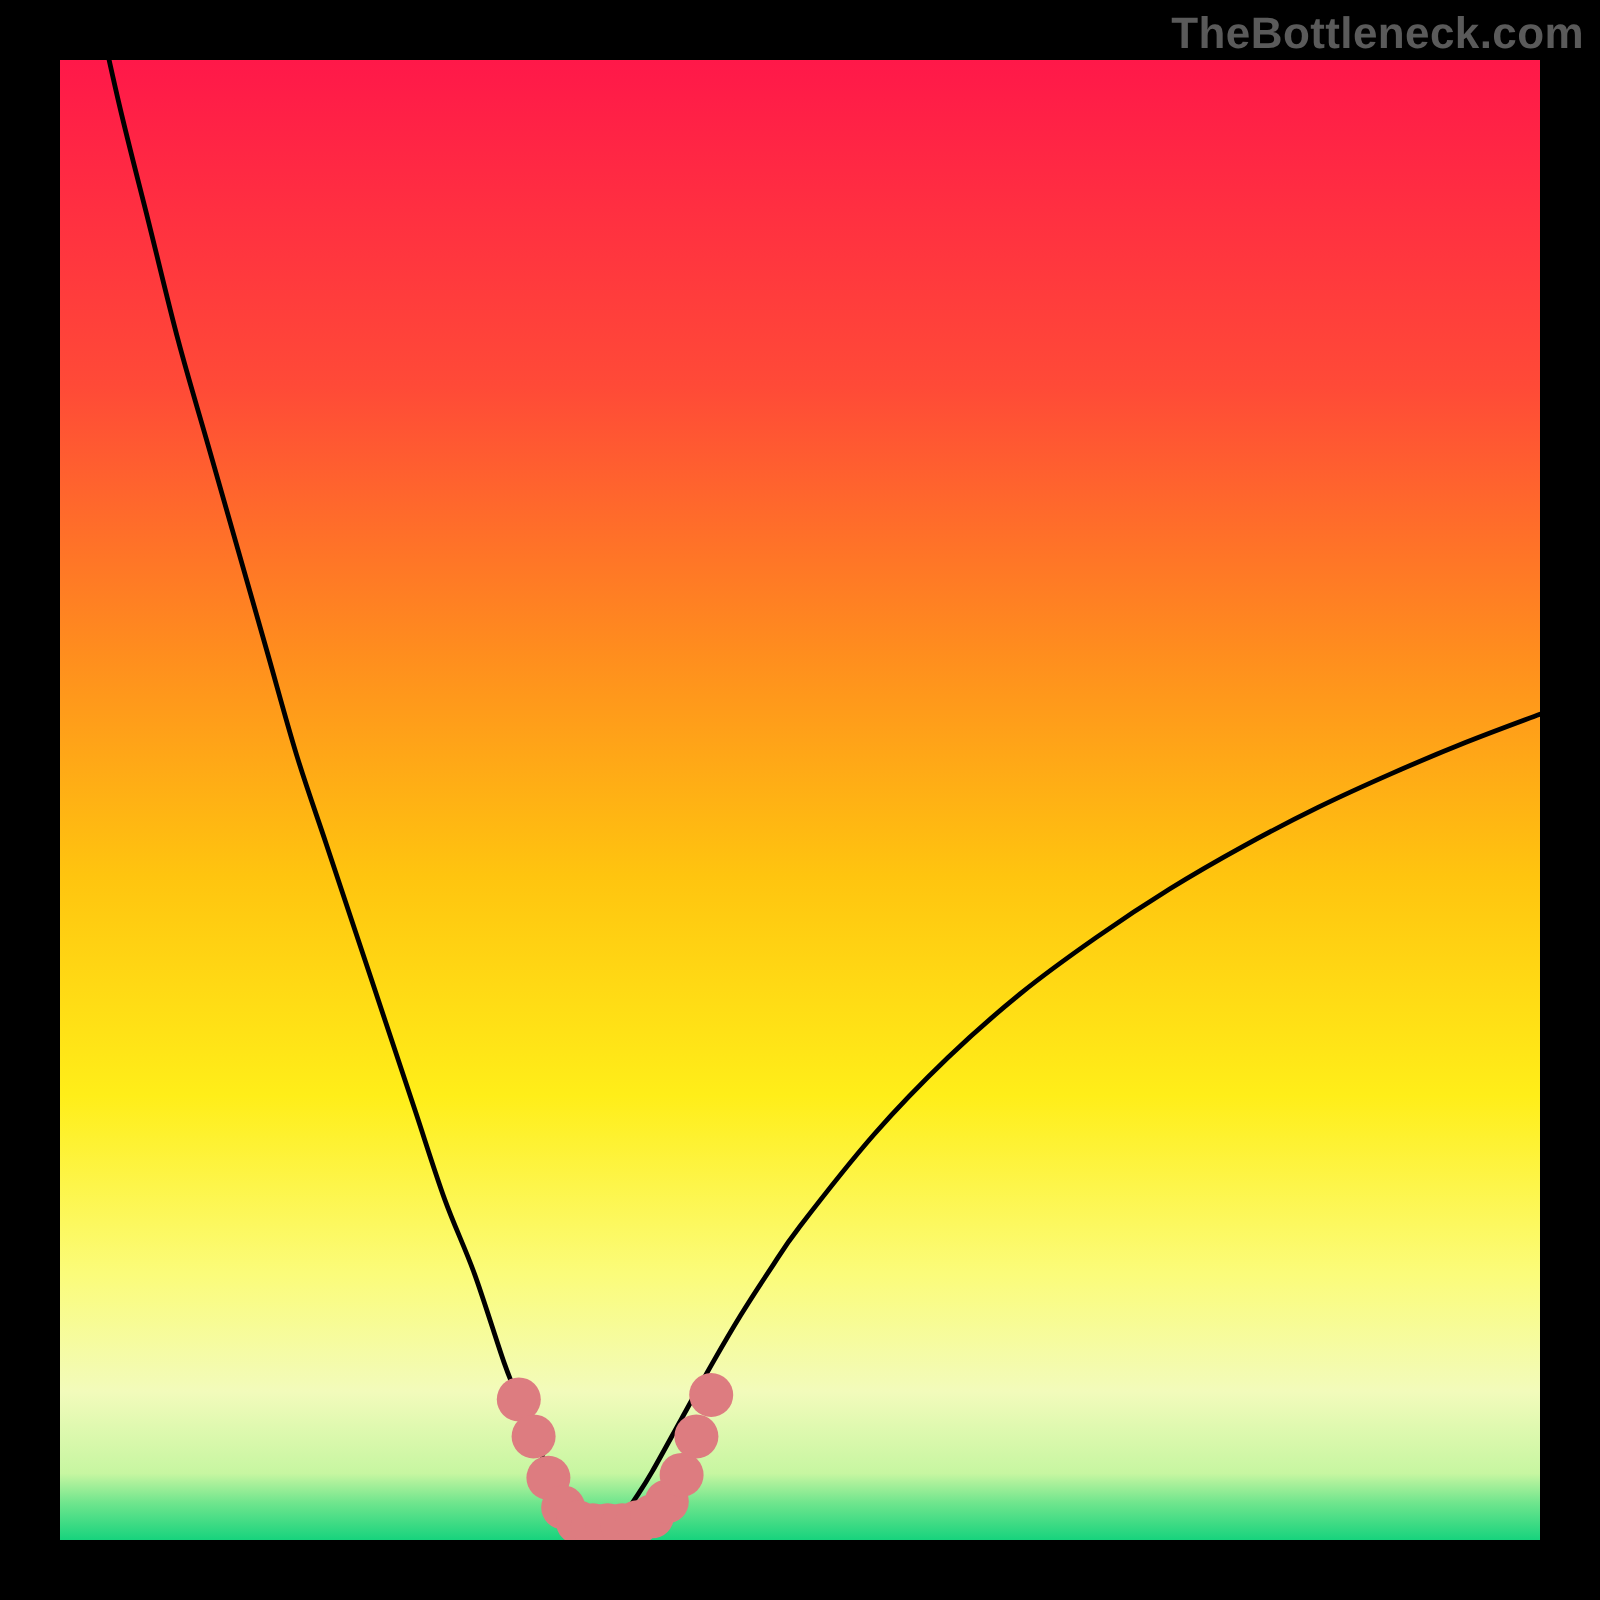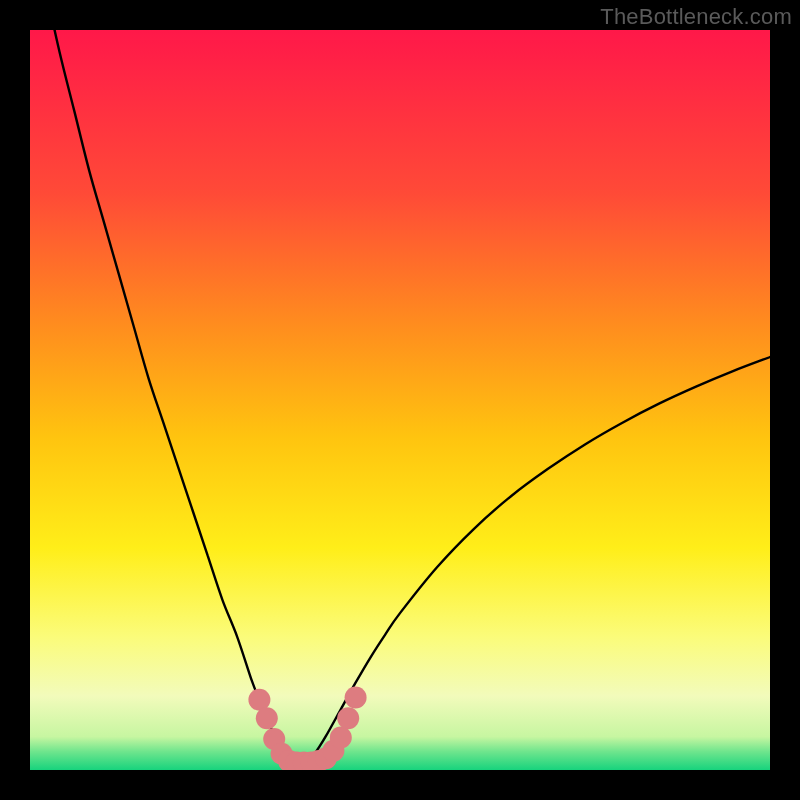--- a/index.html
+++ b/index.html
@@ -23,21 +23,21 @@
     top: 30px;
     width: 740px;
     height: 740px;
     
   }
   .watermark {
     position: absolute;
     top: 4px;
     right: 8px;
     font-size: 22px;
-    font-weight: 400;
+    font-weight: 700;
     color: #5a5a5a;
     letter-spacing: 0.2px;
     user-select: none;
   }
   svg {
     position: absolute;
     left: 0;
     top: 0;
   }
 </style>

